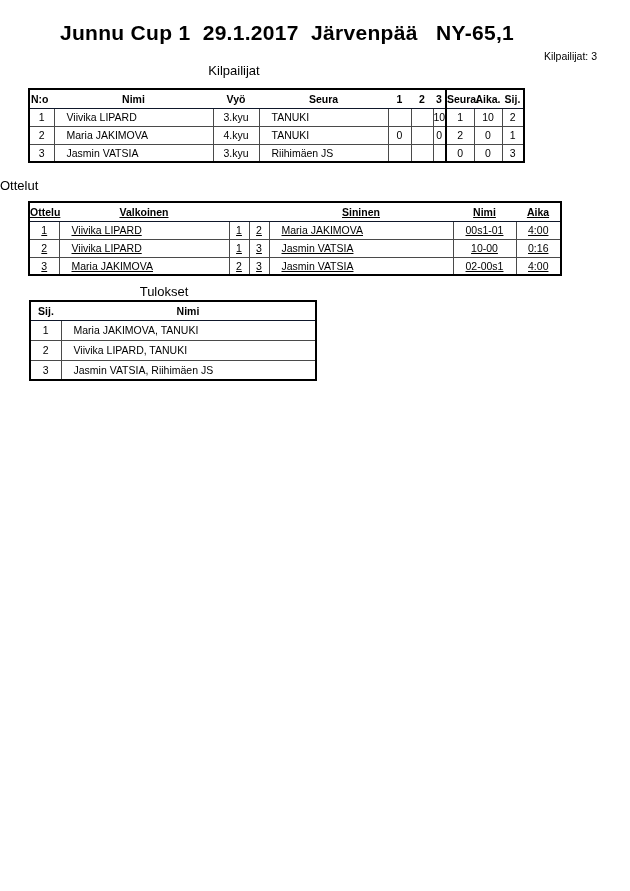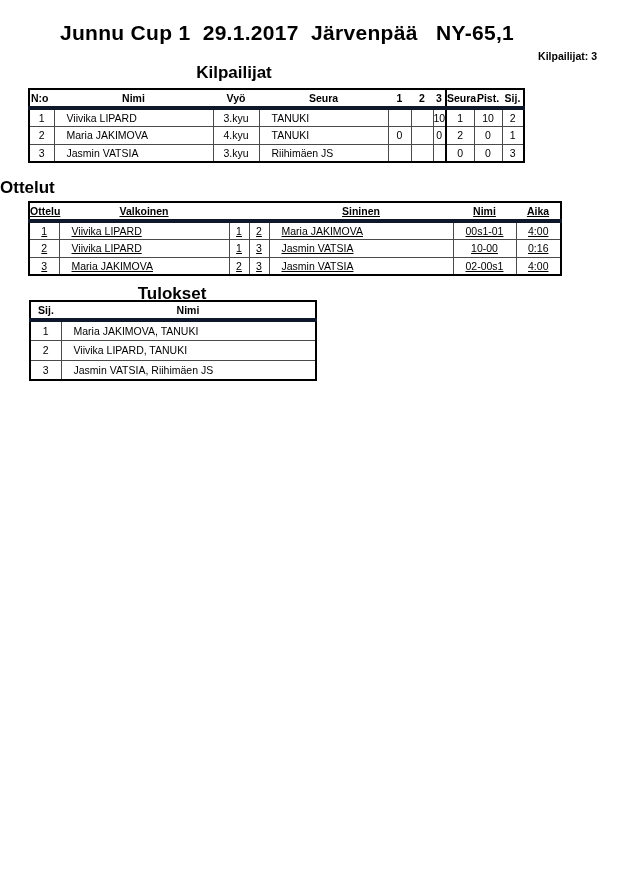--- a/index.html
+++ b/index.html
@@ -26,32 +26,32 @@
     font-weight: bold;
     white-space: pre;
     letter-spacing: 0.3px;
   }
 
   .competitors-count {
     position: absolute;
     top: 50px;
     right: 33px;
     font-size: 10.5px;
-    font-weight: bold;
+    font-weight: normal;
   }
 
   .section-heading {
     position: absolute;
-    font-size: 17px;
-    font-weight: bold;
+    font-size: 13px;
+    font-weight: normal;
     white-space: nowrap;
   }
   #h-kilpailijat { top: 63px;  left: 0; width: 468px; text-align: center; }
   #h-ottelut     { top: 178px; left: 0; width: 596px; text-align: left; }
-  #h-tulokset    { top: 284px; left: 8px; width: 328px; text-align: center; }
+  #h-tulokset    { top: 284px; left: 0; width: 328px; text-align: center; }
 
   table.doc-table {
     position: absolute;
     border-collapse: collapse;
     table-layout: fixed;
     border: 2px solid #000000;
     background: #ffffff;
   }
   #t-kilpailijat { left: 28px; top: 88px;  width: 495px; }
   #t-ottelut     { left: 28px; top: 201px; width: 532px; text-decoration: underline; }
@@ -64,21 +64,21 @@
     text-align: center;
     vertical-align: middle;
     overflow: visible;
   }
   .doc-table thead tr { height: 19px; }
   .doc-table tbody tr { height: 18px; }
   #t-tulokset tbody tr { height: 20px; }
 
   .doc-table th {
     font-weight: bold;
-    border-bottom: 4px solid #0f172a;
+    border-bottom: 1px solid #0f172a;
   }
   .doc-table td {
     border: 1px solid #4a4a4a;
   }
   .doc-table .al { text-align: left; padding-left: 12px; }
   .doc-table th.hl { text-align: left; padding-left: 1px; }
   .doc-table .thick-left { border-left: 2px solid #000000; }
 </style>
 </head>
 <body>
@@ -104,21 +104,21 @@
   <thead>
     <tr>
       <th class="hl">N:o</th>
       <th>Nimi</th>
       <th>Vyö</th>
       <th>Seura</th>
       <th>1</th>
       <th>2</th>
       <th>3</th>
       <th class="thick-left">Seura.</th>
-      <th>Pist.</th>
+      <th>Aika.</th>
       <th>Sij.</th>
     </tr>
   </thead>
   <tbody>
     <tr>
       <td>1</td>
       <td class="al">Viivika LIPARD</td>
       <td>3.kyu</td>
       <td class="al">TANUKI</td>
       <td></td>

